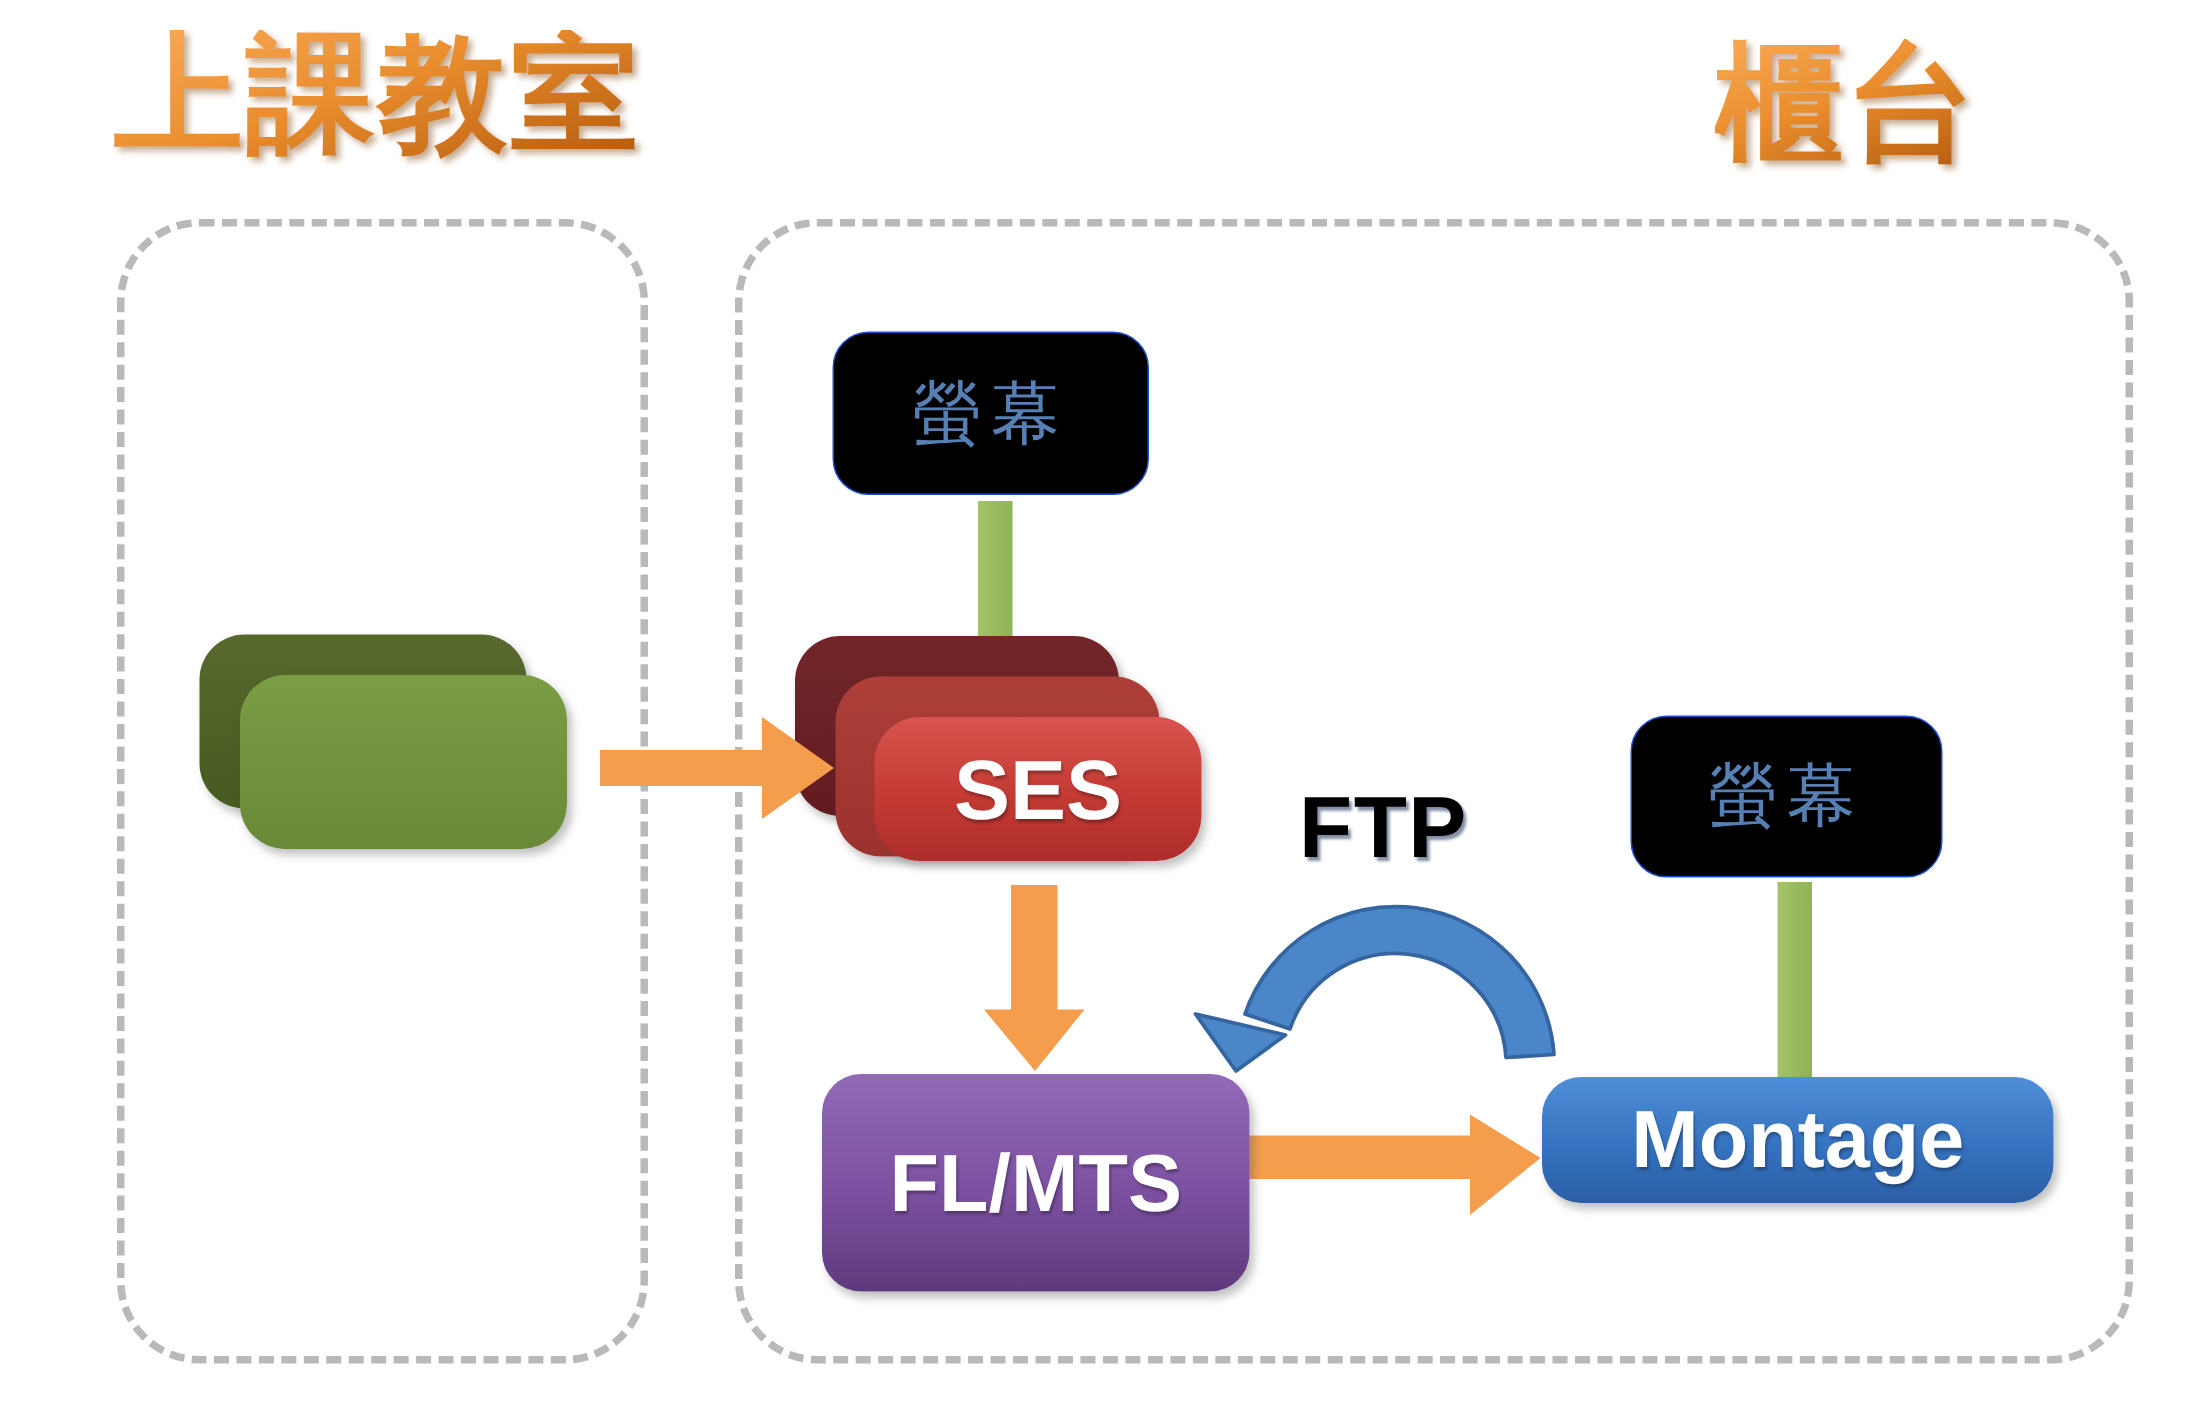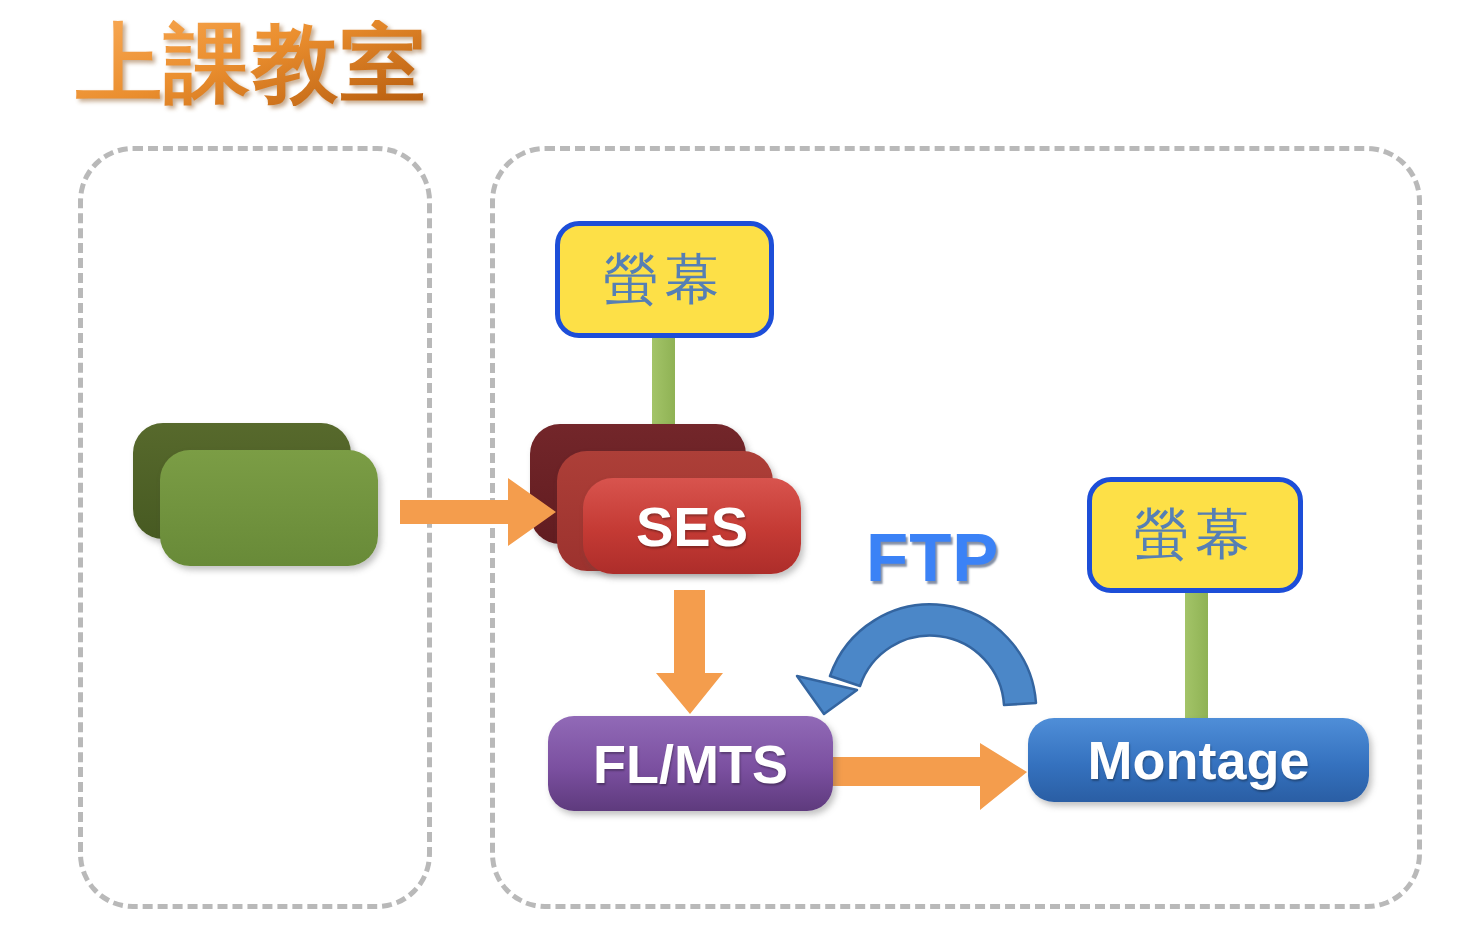--- a/index.html
+++ b/index.html
@@ -73,28 +73,28 @@
   }
   .montage-node {
     background: linear-gradient(180deg, #4f8ed8 0%, #3572bf 55%, #2a5ea4 100%);
     border-radius: 26px;
     z-index: 4;
   }
 
   
   .screen-node {
     position: absolute;
-    background: #fde047;
-    border: 5px solid #1d4ed8;
+    background: #000000;
+    border: 1px solid #1d4ed8;
     border-radius: 24px;
     display: flex;
     align-items: center;
     justify-content: center;
     color: #567fb4;
-    font-size: 55px;
+    font-size: 46px;
     font-weight: normal;
     z-index: 4;
     letter-spacing: 6px;
   }
 
   
   .green-connector {
     position: absolute;
     width: 23px;
     background: linear-gradient(90deg, #a3c468, #8fb254);
@@ -106,59 +106,60 @@
     position: absolute;
     left: 0; top: 0;
     width: 1472px; height: 952px;
     z-index: 2;
     pointer-events: none;
   }
 
   
   .ftp-label {
     position: absolute;
-    font-size: 69px;
+    font-size: 58px;
     font-weight: bold;
-    color: #3b82f6;
+    color: #000000;
     text-shadow: 2px 3px 2px rgba(30,50,90,0.55);
     z-index: 5;
     letter-spacing: 1px;
   }
 
   .label-48 { font-size: 48px; }
   .label-54 { font-size: 54px; }
   .label-56 { font-size: 56px; }
 </style>
 </head>
 <body>
 
 <div class="canvas">
 
   <div class="big-title" style="left:76px; top:20px;">上課教室</div>
+  <div class="big-title" style="left:1143px; top:26px;">櫃台</div>
 
   <div class="group-box" style="left:78px; top:146px; width:344px; height:753px;"></div>
   <div class="group-box" style="left:490px; top:146px; width:922px; height:753px;"></div>
 
   <div class="green-connector" style="left:652px; top:334px; height:96px;"></div>
   <div class="green-connector" style="left:1185px; top:588px; height:134px;"></div>
 
   <div class="node stack-back icam-back" style="left:133px; top:423px; width:218px; height:116px;"></div>
   <div class="node stack-mid icam-mid" style="left:160px; top:450px; width:218px; height:116px;"></div>
 
   <div class="screen-node" style="left:555px; top:221px; width:209px; height:107px;">
     <span>螢幕</span>
   </div>
 
   <div class="node stack-back ses-back" style="left:530px; top:424px; width:216px; height:120px;"></div>
   <div class="node stack-mid ses-mid" style="left:557px; top:451px; width:216px; height:120px;"></div>
   <div class="node stack-front ses-front" style="left:583px; top:478px; width:218px; height:96px;">
     <span class="lbl label-56">SES</span>
   </div>
 
-  <div class="node flmts-node" style="left:548px; top:716px; width:285px; height:95px;">
+  <div class="node flmts-node" style="left:548px; top:716px; width:285px; height:145px;">
     <span class="lbl label-54">FL/MTS</span>
   </div>
 
   <div class="screen-node" style="left:1087px; top:477px; width:206px; height:106px;">
     <span>螢幕</span>
   </div>
 
   <div class="node montage-node" style="left:1028px; top:718px; width:341px; height:84px;">
     <span class="lbl label-54">Montage</span>
   </div>

